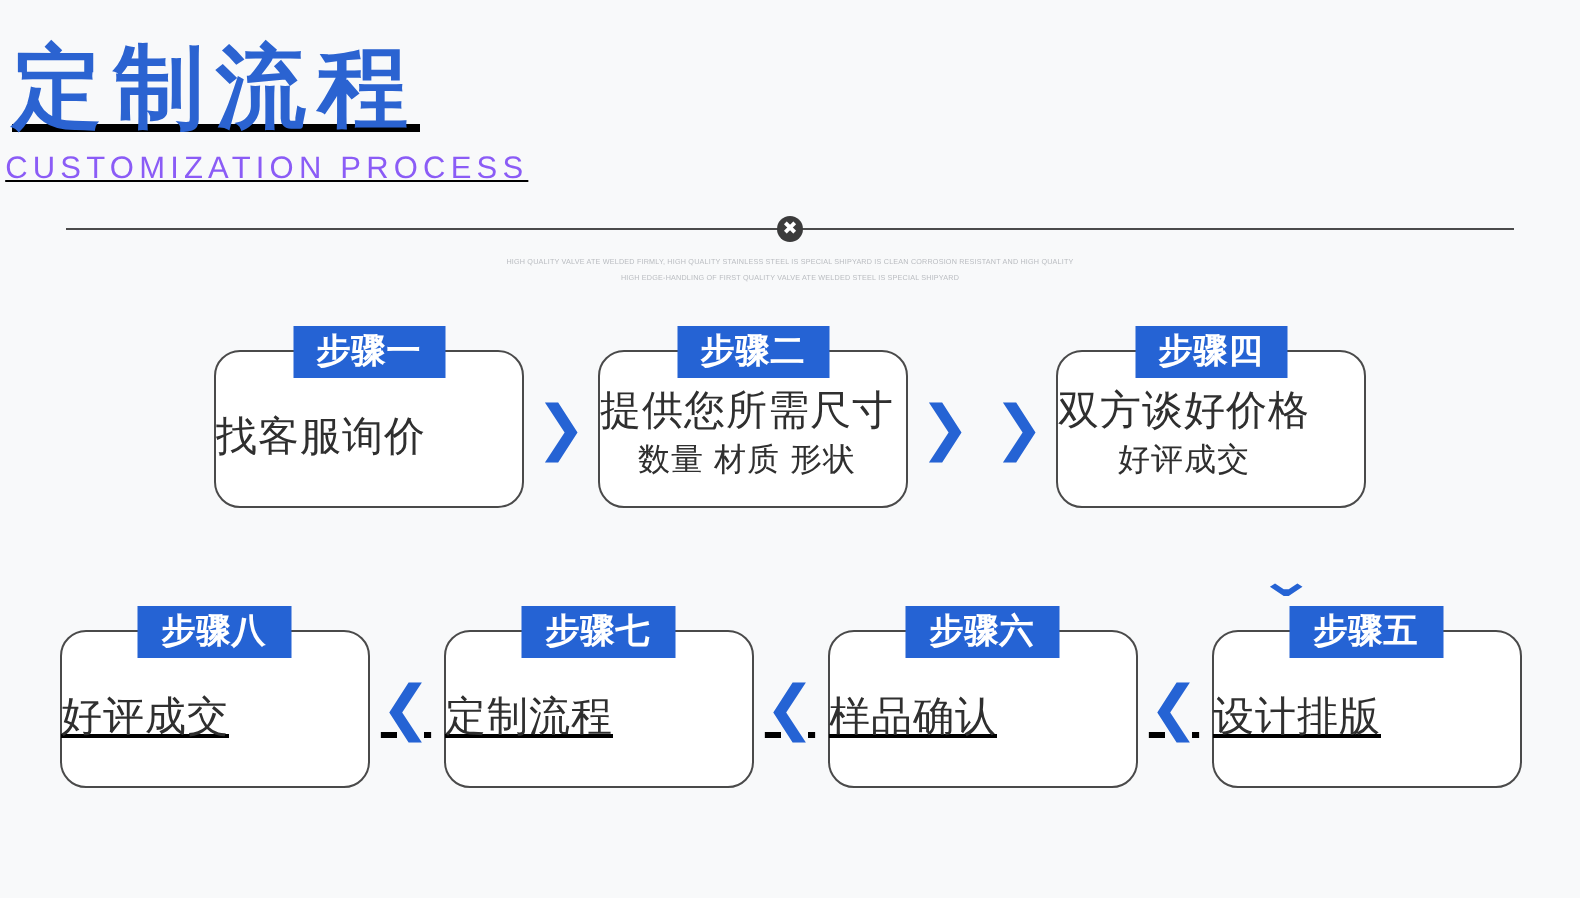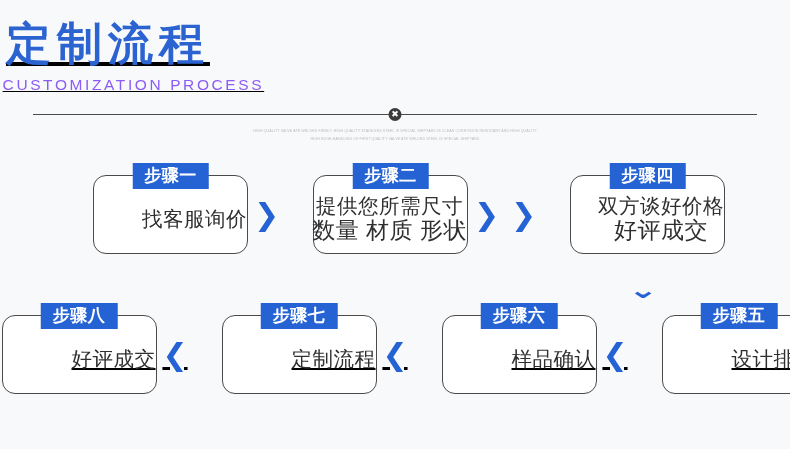--- a/index.html
+++ b/index.html
@@ -103,23 +103,22 @@
   .step {
     position: relative;
     width: 155px;
     height: 79px;
     background: #ffffff;
     border: 1.6px solid #4a4a4a;
     border-radius: 13px;
     box-sizing: border-box;
     display: flex;
     align-items: center;
-    justify-content: flex-end;
+    justify-content: flex-start;
     flex: none;
-    margin-left: 28px;
   }
   .step-badge {
     position: absolute;
     top: -13px;
     left: 50%;
     transform: translateX(-50%);
     background: #2563d4;
     color: #ffffff;
     font-size: 17px;
     font-weight: bold;
@@ -133,21 +132,21 @@
     color: #2f2f2f;
     font-size: 20.5px;
     line-height: 25px;
     text-align: center;
     padding-top: 7px;
     white-space: nowrap;
     letter-spacing: 0.5px;
   }
   .step-body .l2 {
     display: block;
-    font-size: 23px;
+    font-size: 16px;
   }
 
   .arrow {
     width: 37px;
     flex: none;
     text-align: center;
     color: #2563d4;
     font-size: 30px;
     font-weight: bold;
     line-height: 79px;

